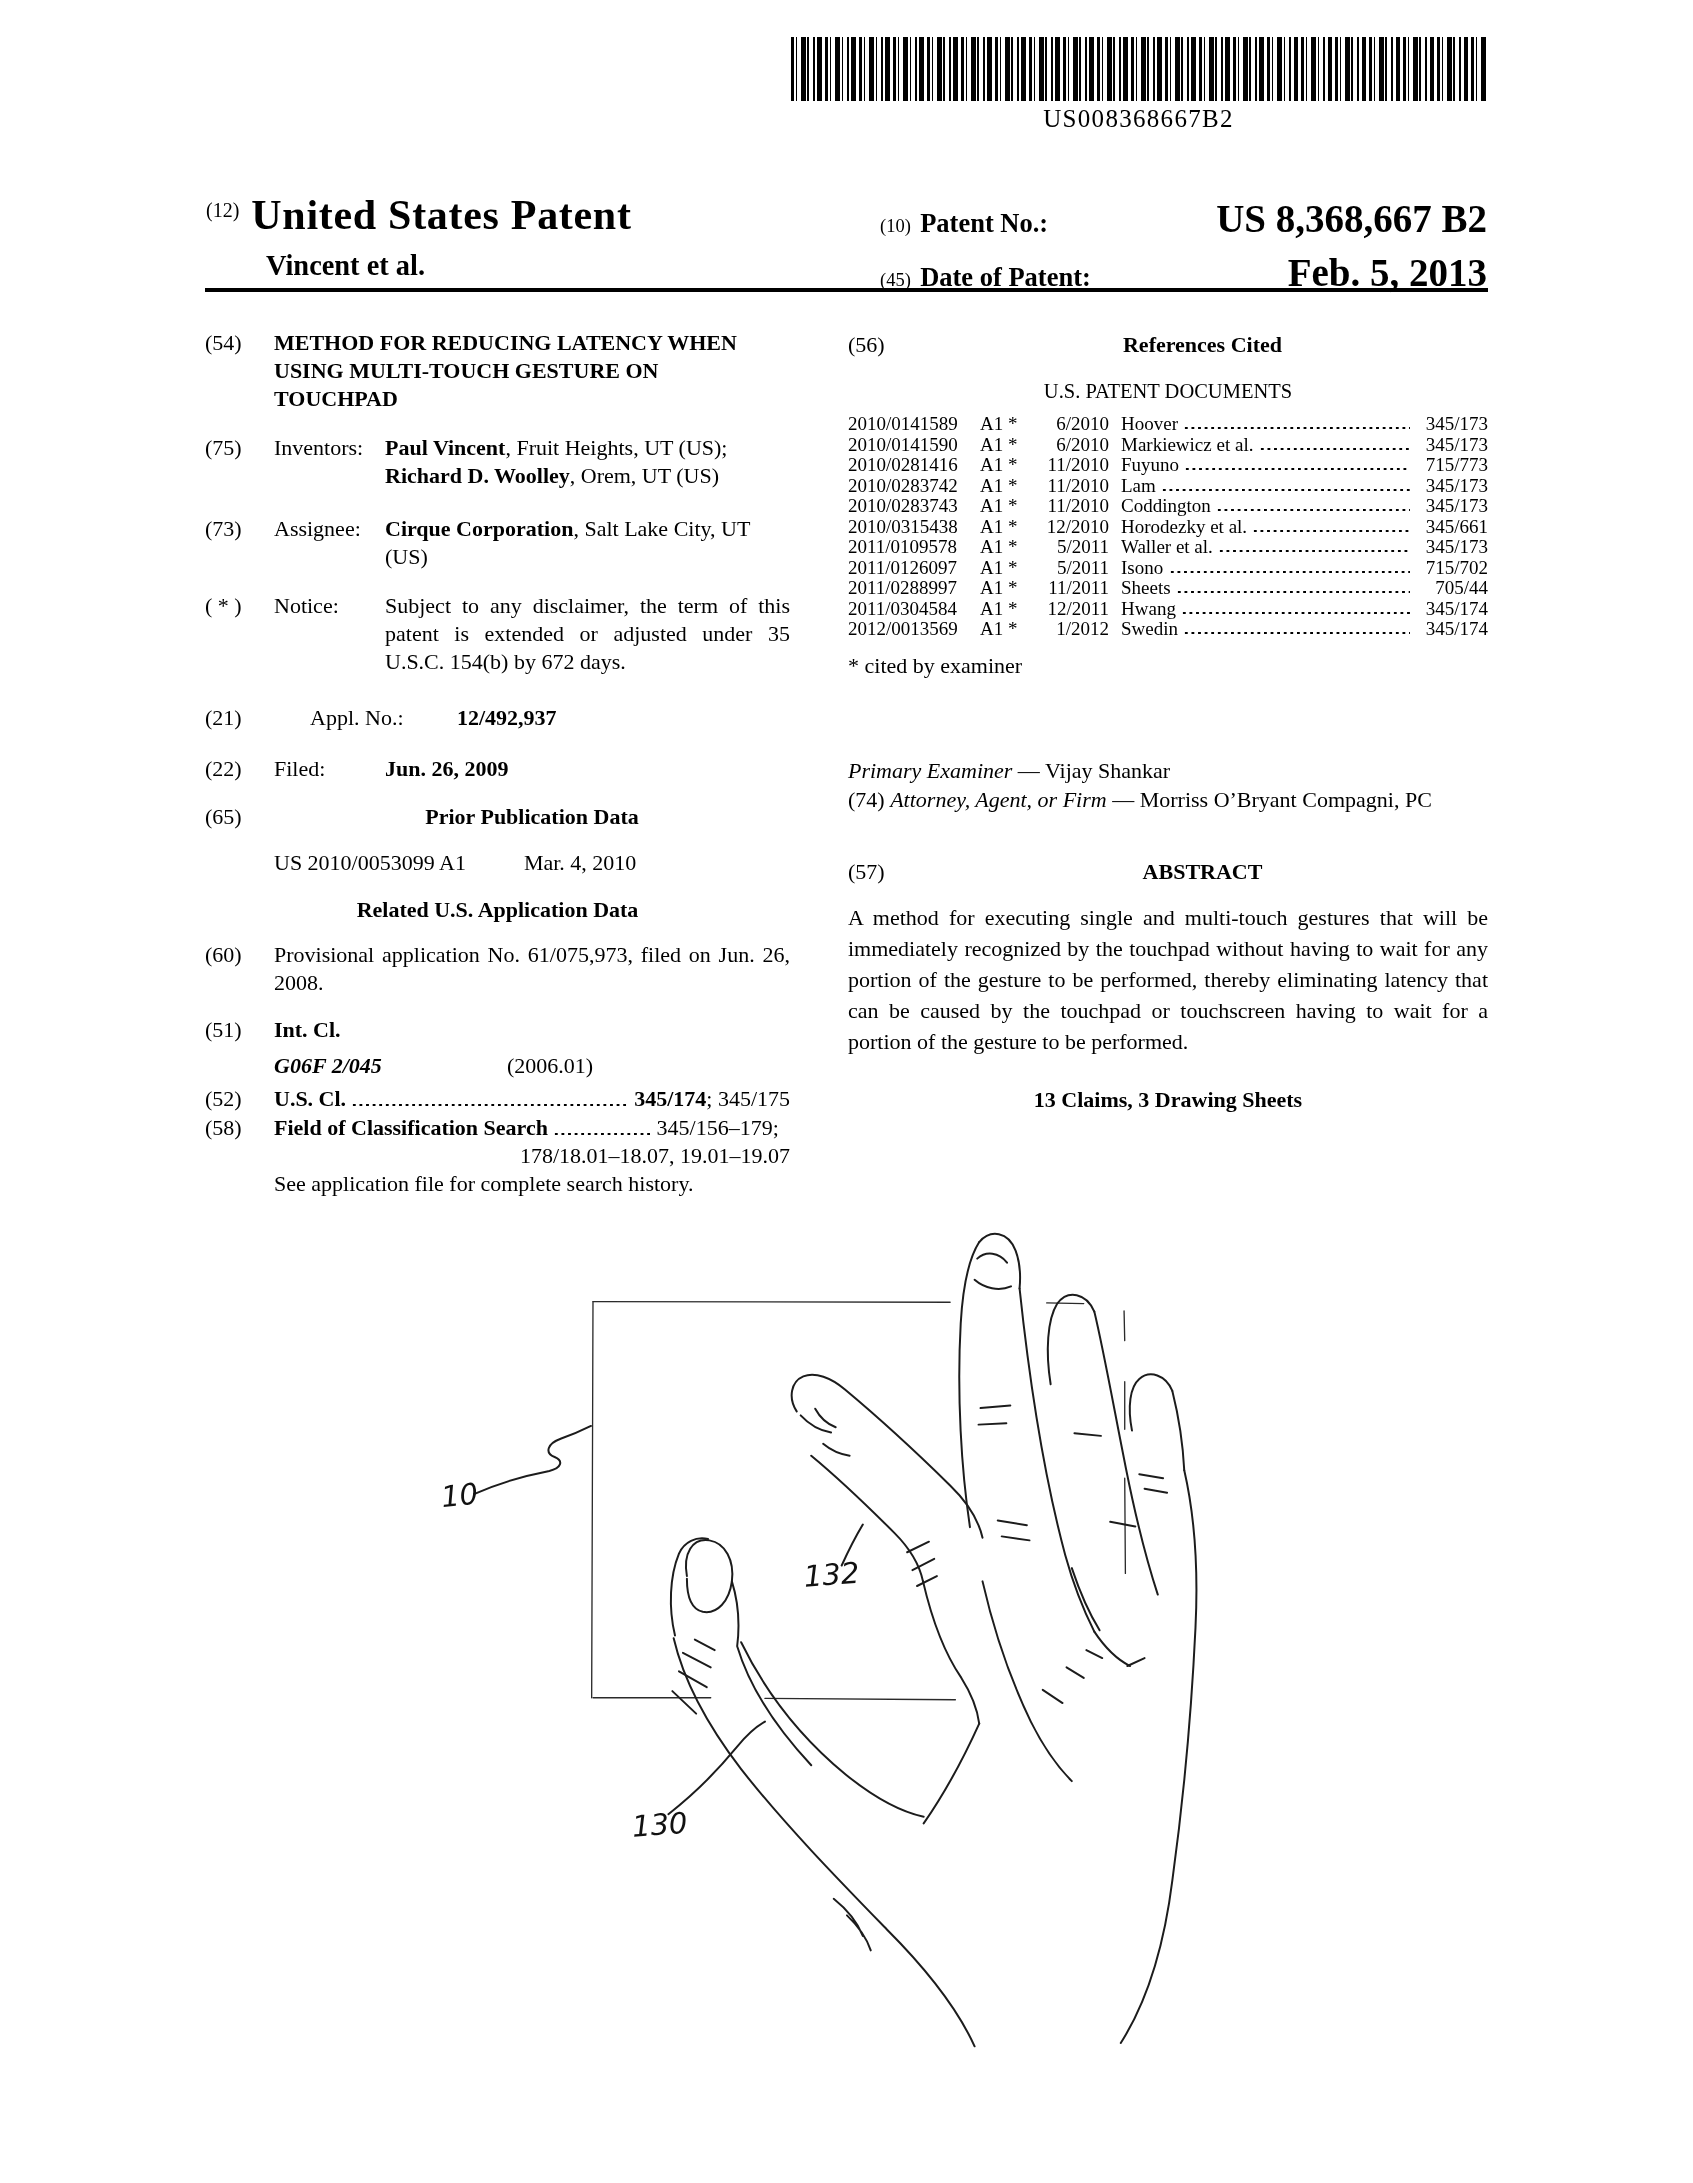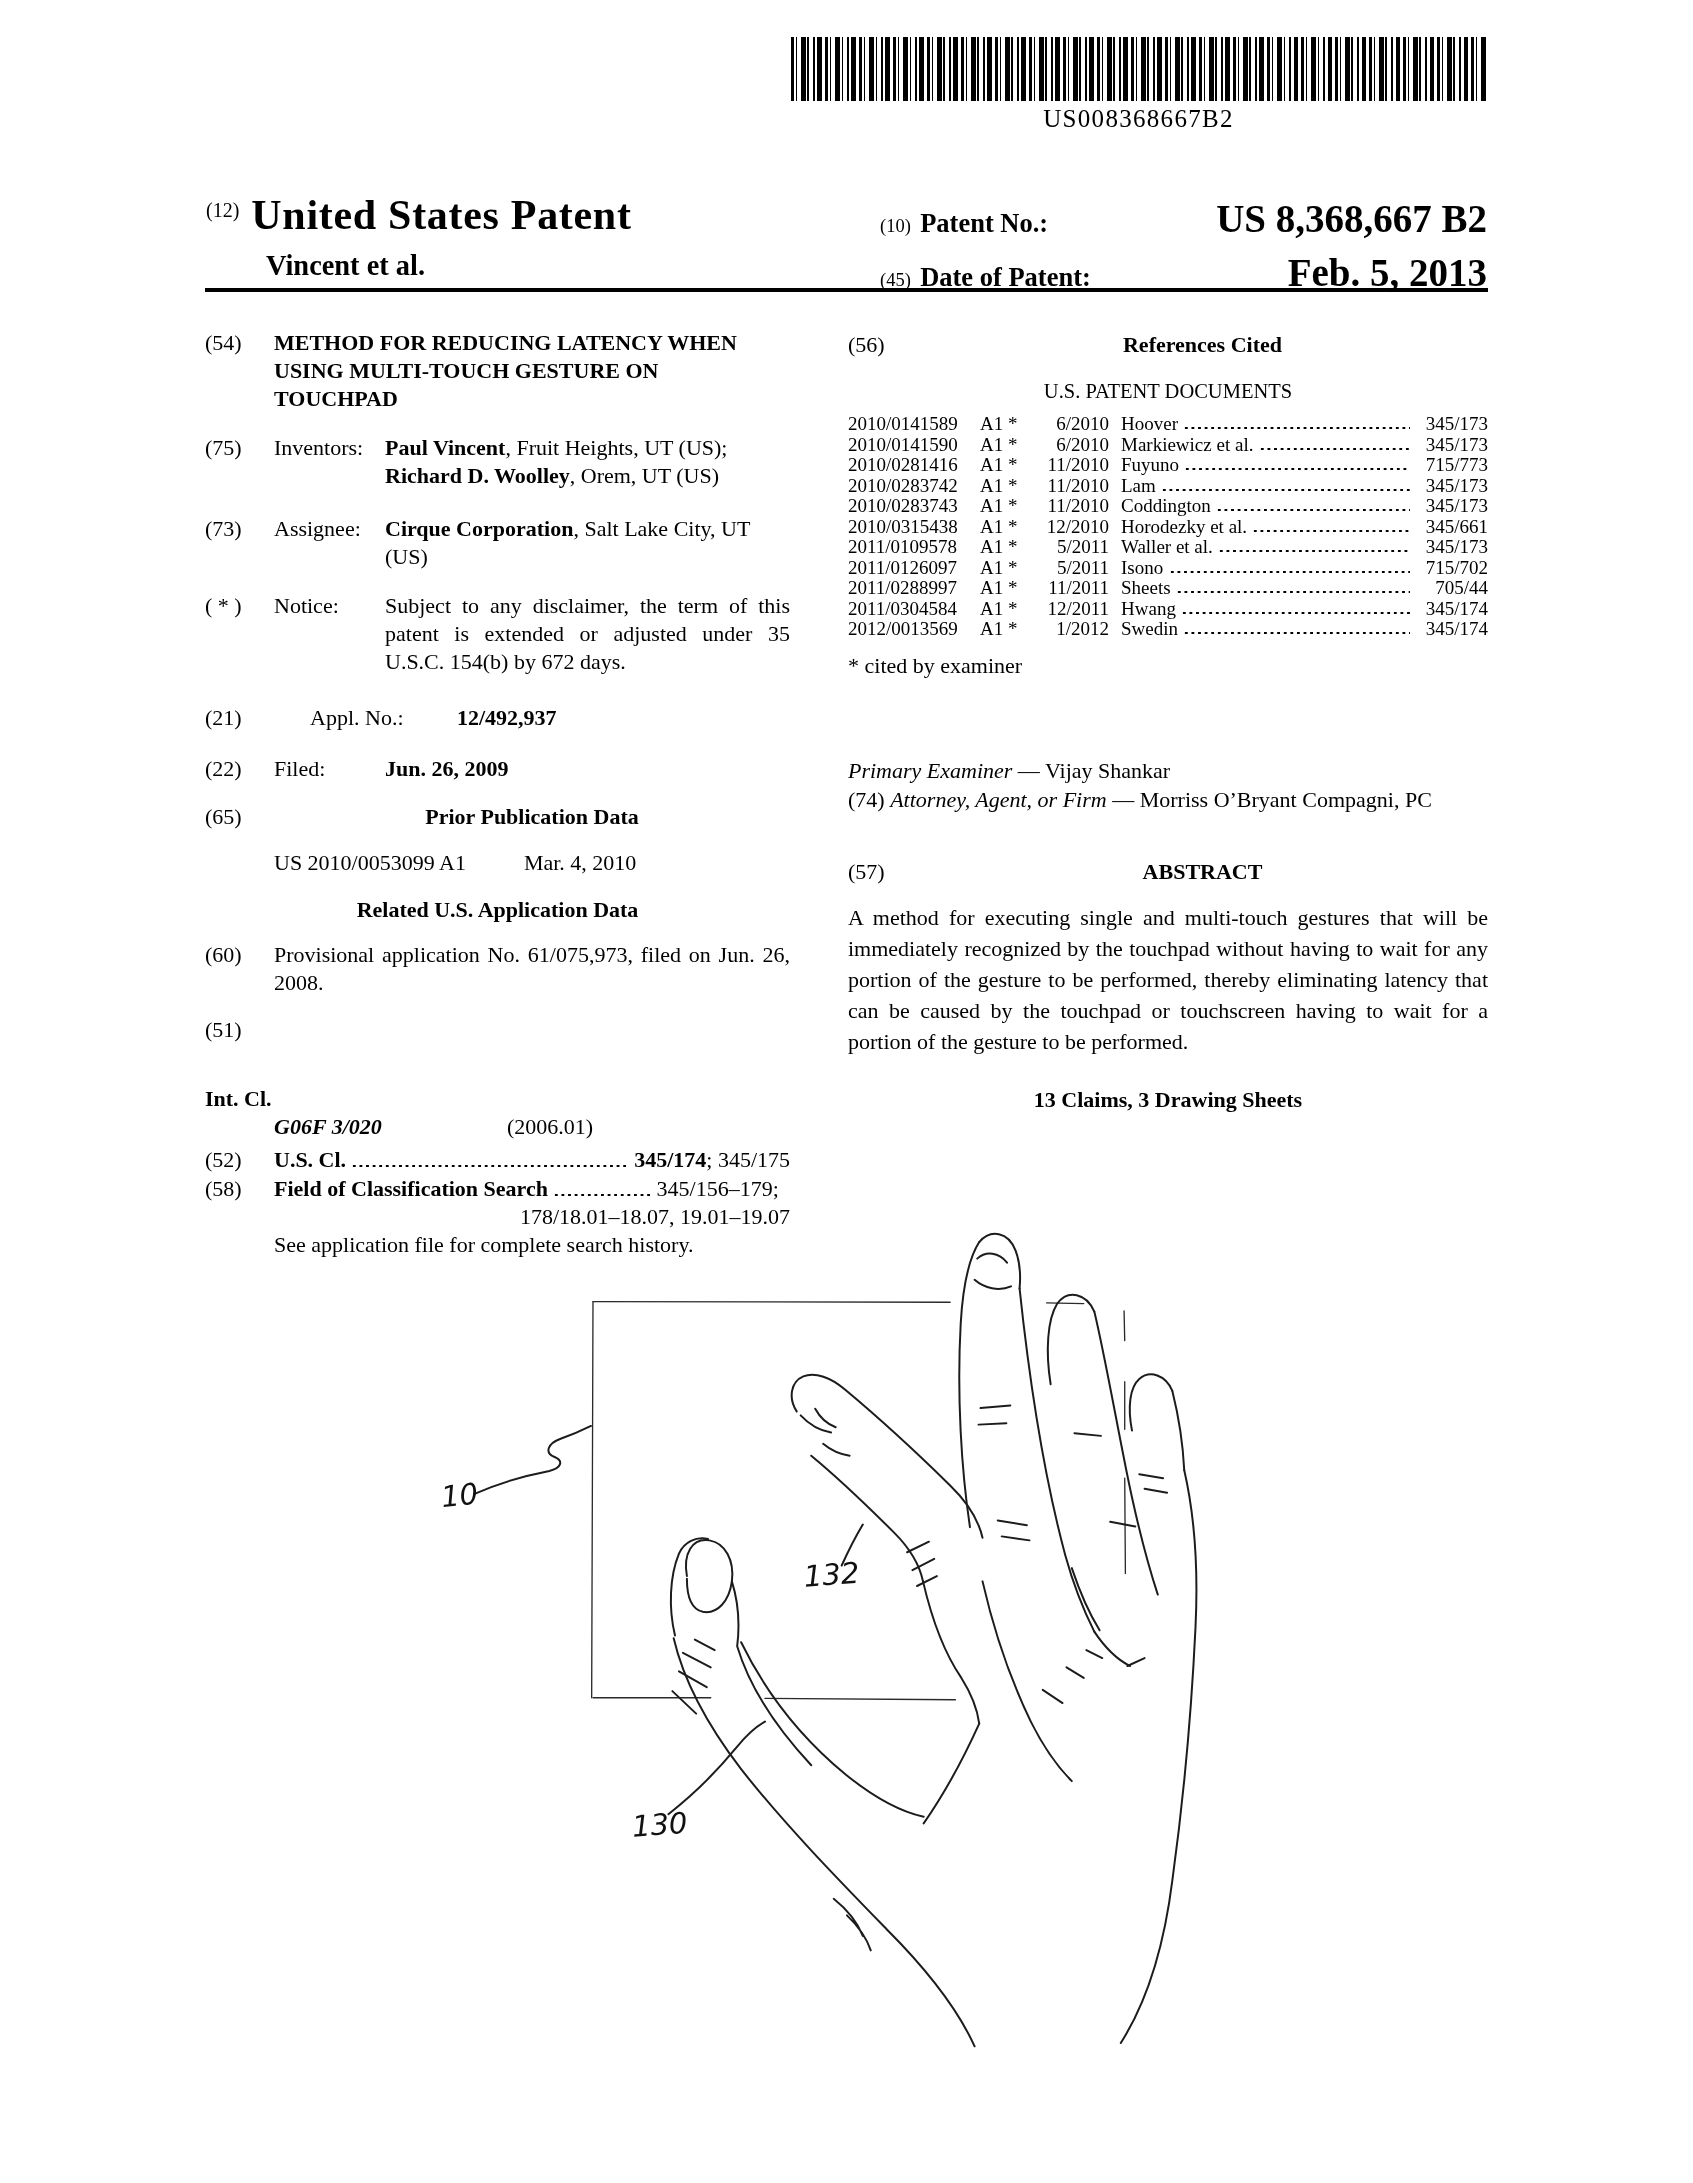--- a/index.html
+++ b/index.html
@@ -58,21 +58,21 @@
   .mb54 { margin-bottom:21px; }  .t54 .content { font-weight:bold; max-width:466px; }
   .mb75 { margin-bottom:25px; }
   .mb73 { margin-bottom:21px; }
   .mbno { margin-bottom:28px; }
   .mb21 { margin-bottom:22.5px;gap:36px; }
   .mb22 { margin-bottom:20.5px; }
   .mb65 { margin-bottom:18px; }
   .mbpub { margin-bottom:19px; }
   .mbrel { margin-bottom:16.5px; }
   .mb60 { margin-bottom:19px; }
-  .mb51 { margin-bottom:0;flex-direction:column; }
+  .mb51 { margin-bottom:8px; }
   .mbcls { margin-bottom:5.3px; }
   .mb52 { margin-bottom:1.3px; }
 
   .pubrow { display:flex; }
   .pubrow .p1 { margin-left:69px; }
   .pubrow .p2 { margin-left:58px; }
   .clsrow { display:flex; }
   .clsrow .c1 { margin-left:69px; width:233px; }
 
   .leader { flex:1; margin:0 5.3px;
@@ -191,21 +191,21 @@
   <div class="item mb60">
     <span class="num">(60)</span>
     <div class="content just">Provisional application No. 61/075,973, filed on Jun. 26, 2008.</div>
   </div>
 
   <div class="item mb51">
     <span class="num">(51)</span>
     <div class="content bold">Int. Cl.</div>
   </div>
   <div class="clsrow mbcls">
-    <span class="c1 bi">G06F 3/020</span>
+    <span class="c1 bi">G06F 2/045</span>
     <span>(2006.01)</span>
   </div>
 
   <div class="item mb52">
     <span class="num">(52)</span>
     <div class="content" style="display:flex;">
       <span class="bold">U.S. Cl.</span>
       <span class="leader"></span>
       <span><span class="bold">345/174</span><span>; 345/175</span></span>
     </div>

